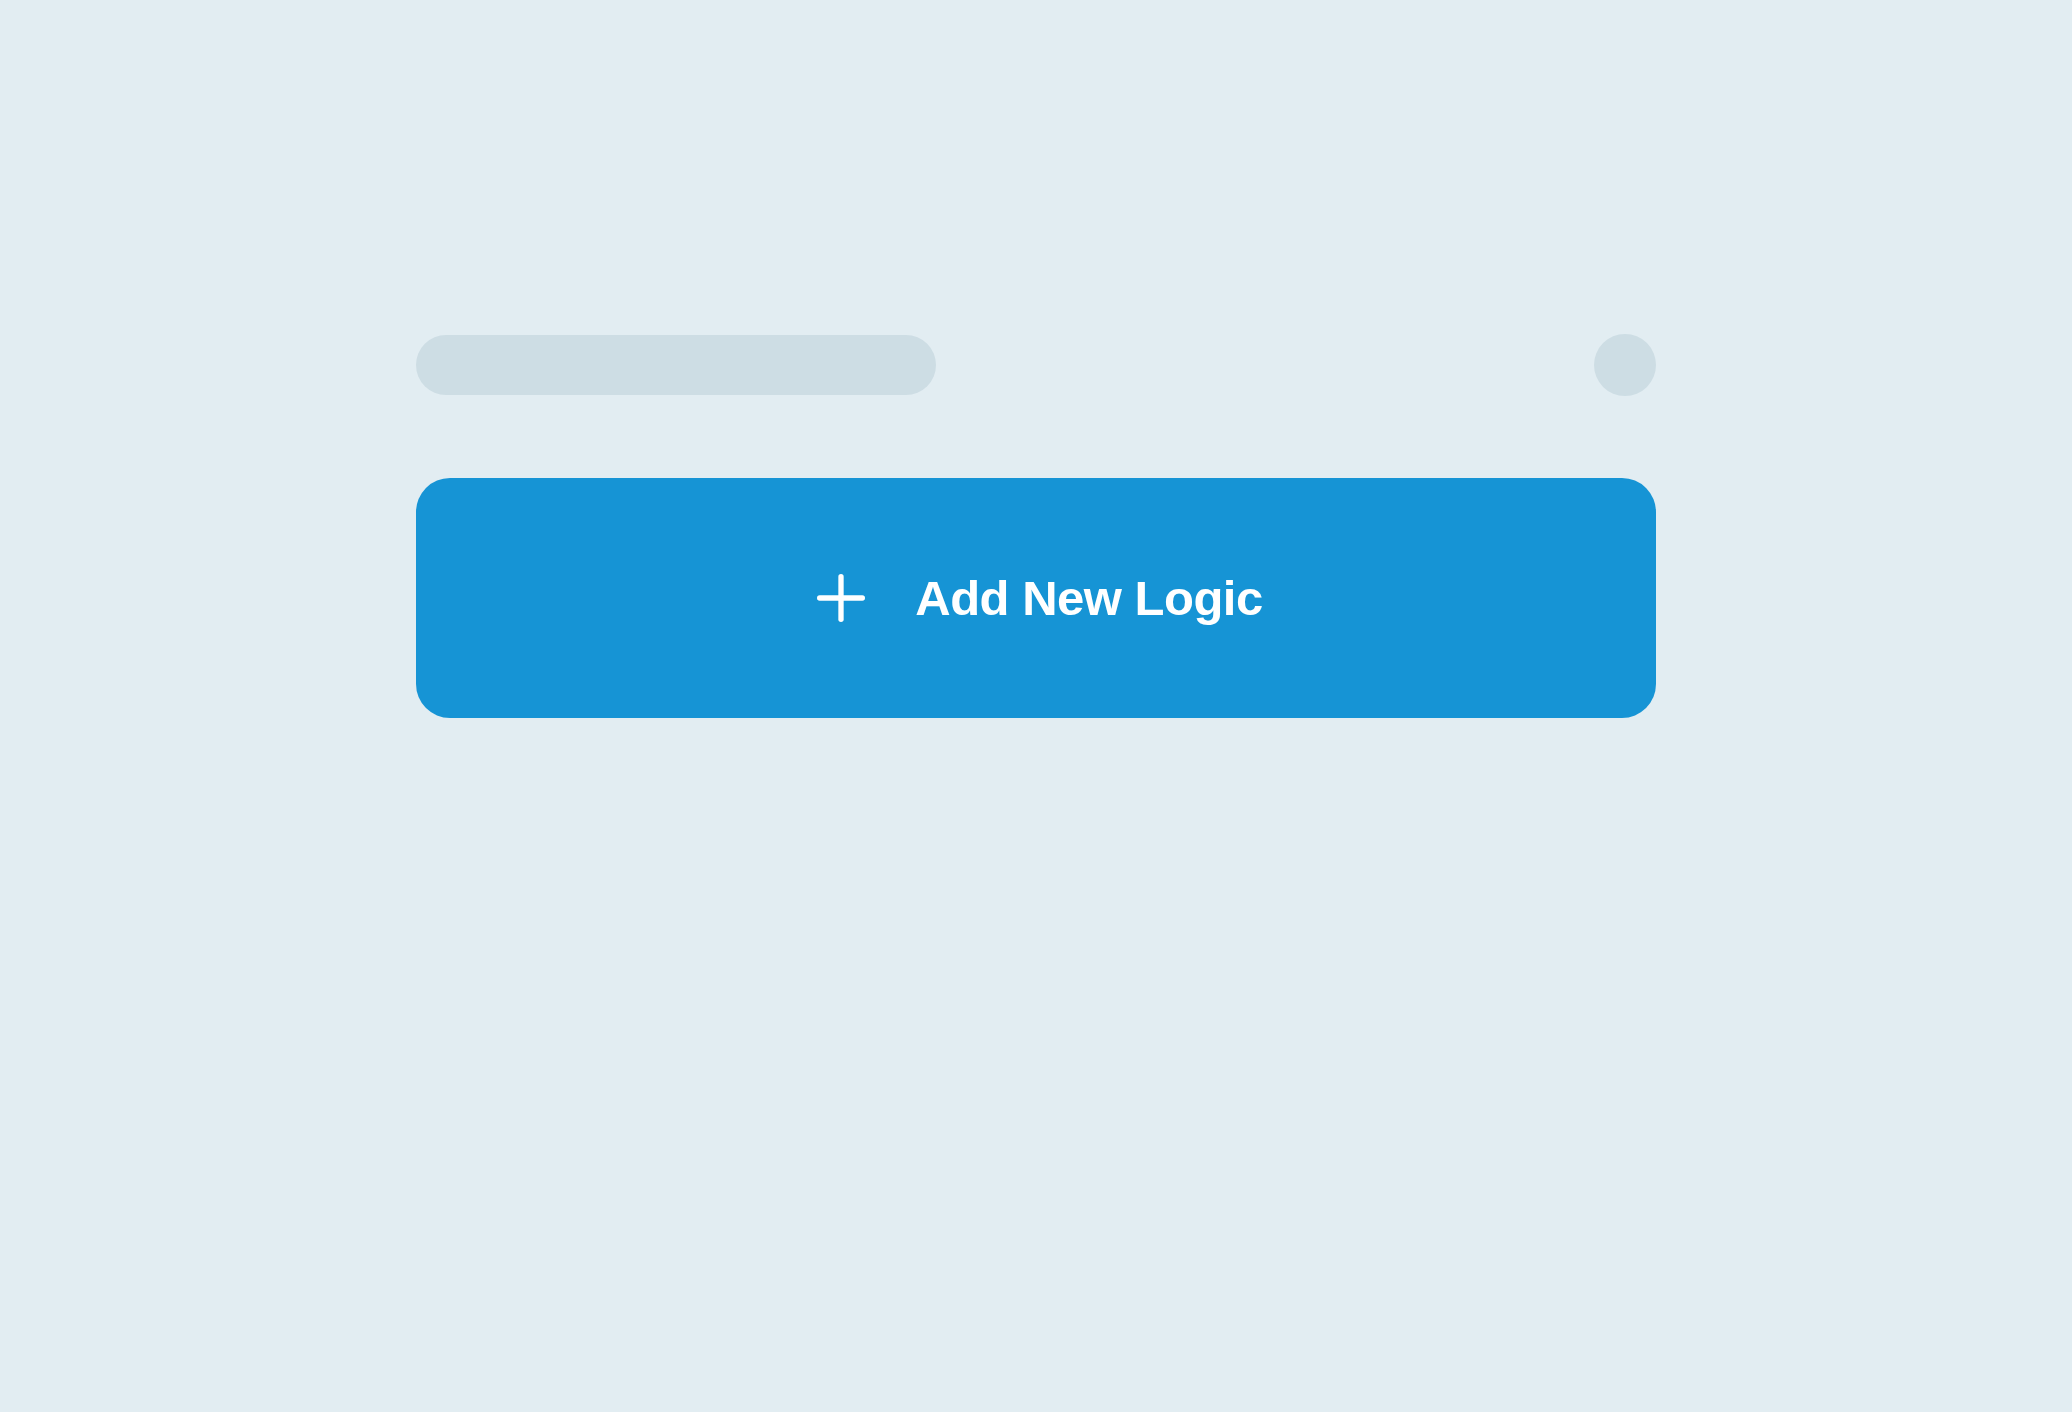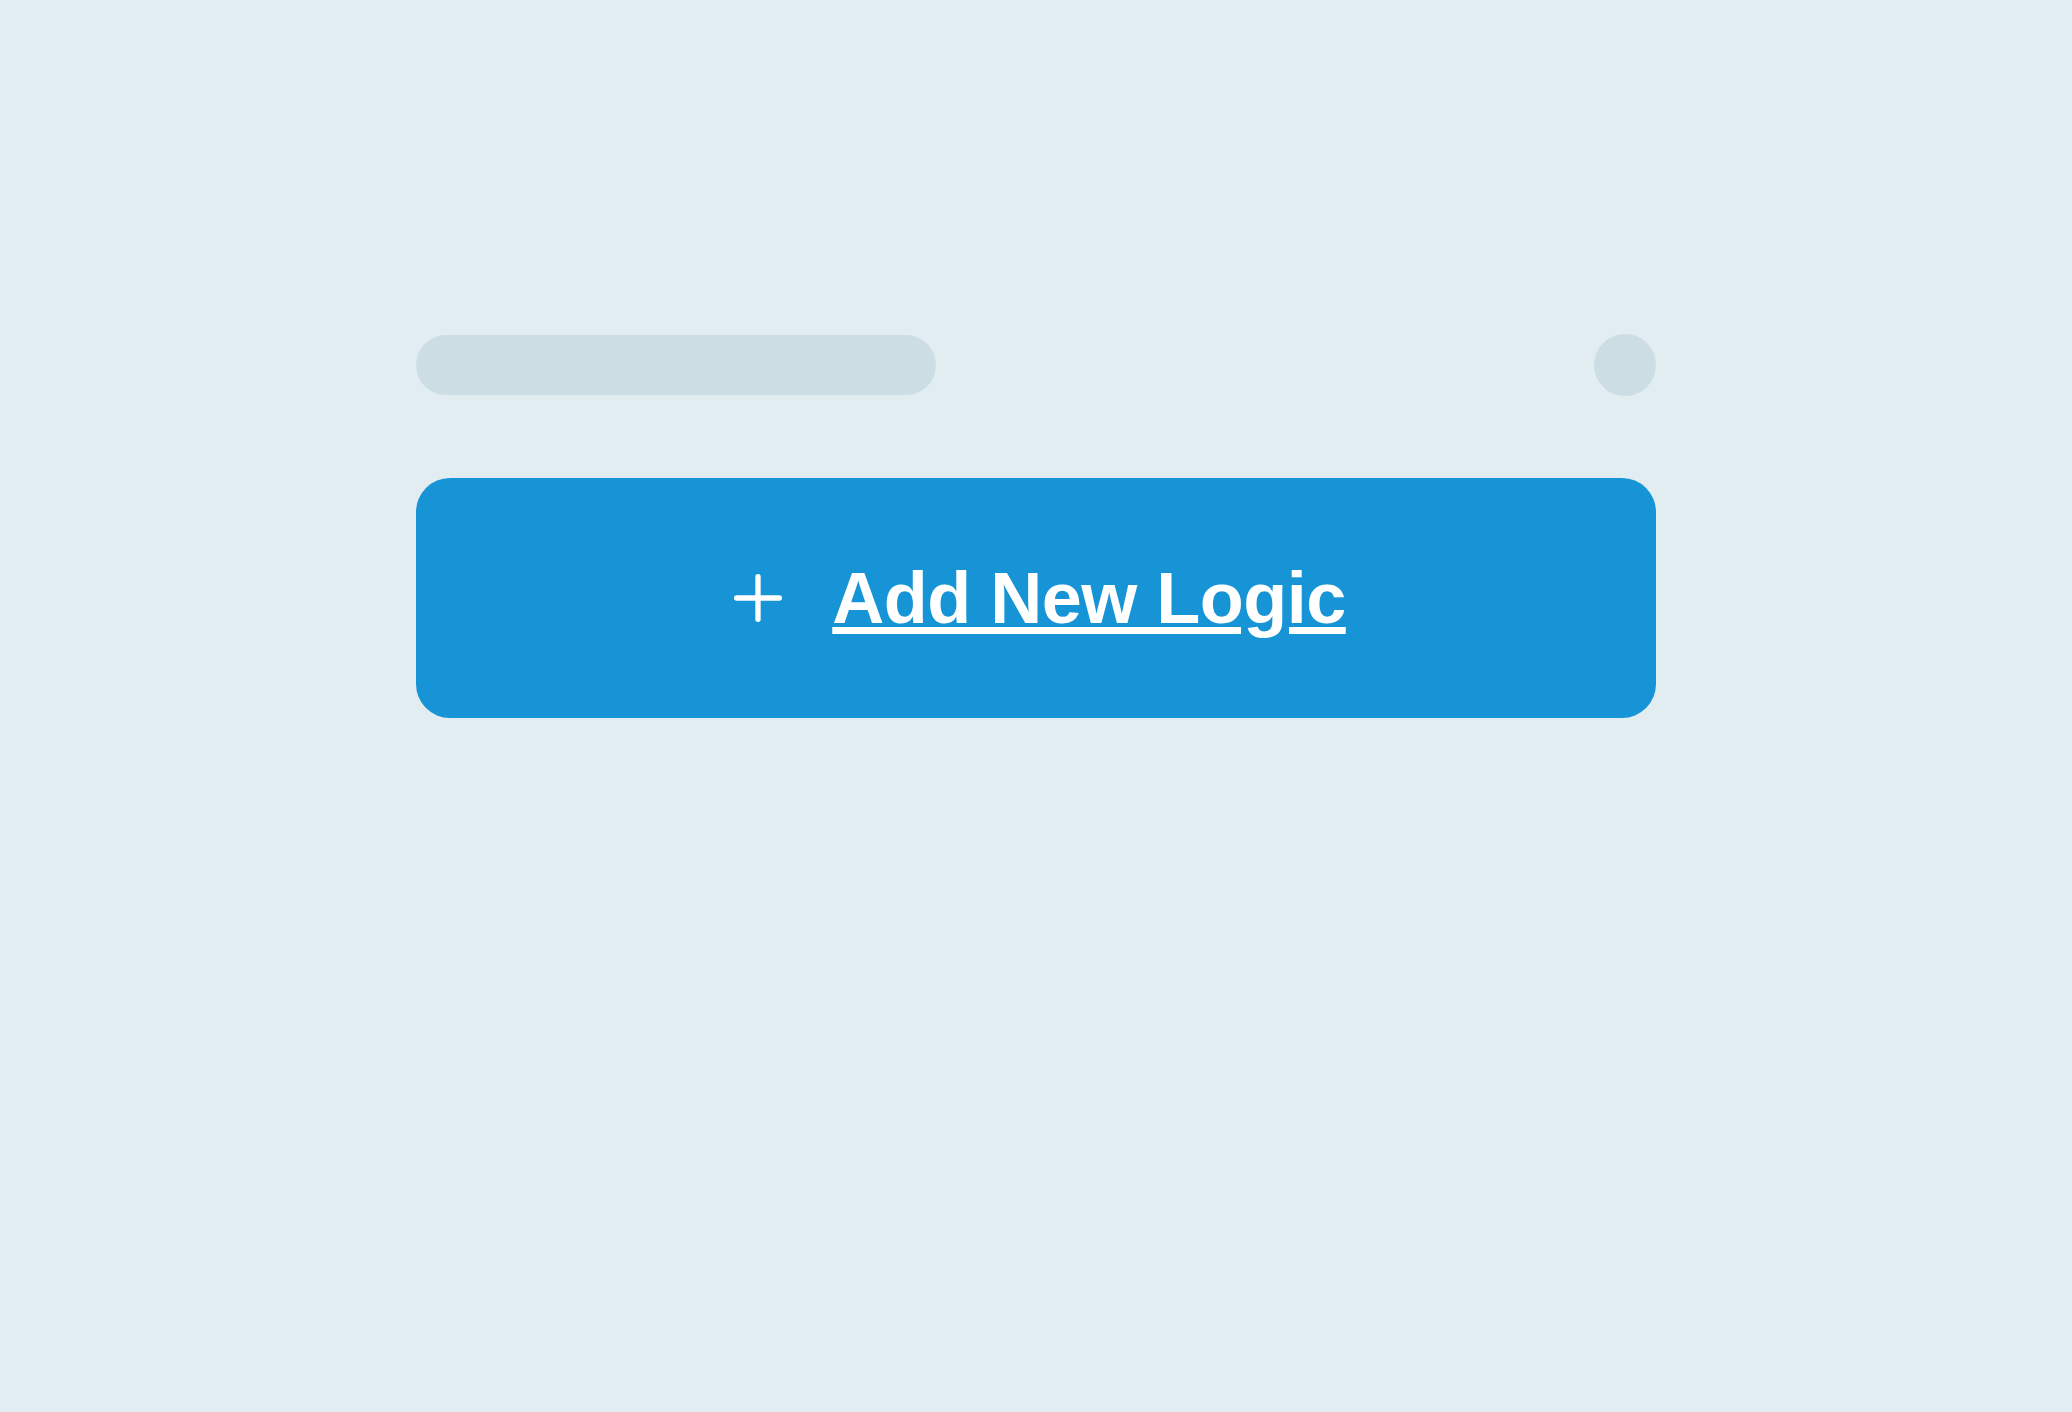--- a/index.html
+++ b/index.html
@@ -66,24 +66,23 @@
       justify-content: center;
     }
     
     .plus-icon svg {
       width: 64px;
       height: 64px;
     }
     
     .button-label {
       color: #ffffff;
-      font-size: 72px;
+      font-size: 49px;
       font-weight: 700;
       letter-spacing: -0.5px;
-      text-decoration: underline;
     }
   </style>
 </head>
 <body>
 
 <div class="container">
   <div class="header-row">
     <div class="skeleton-bar"></div>
     <div class="skeleton-circle"></div>
   </div>

